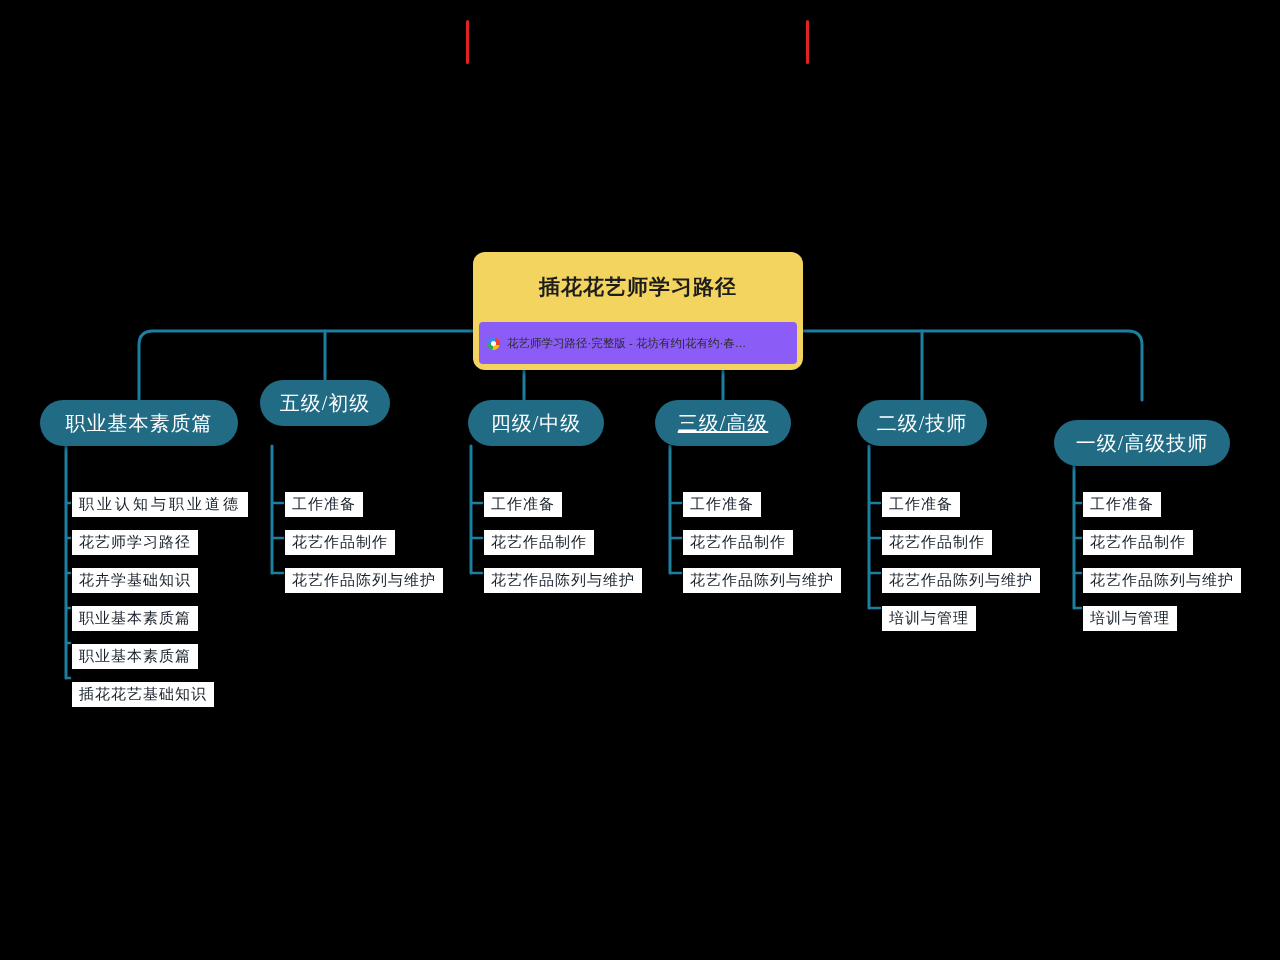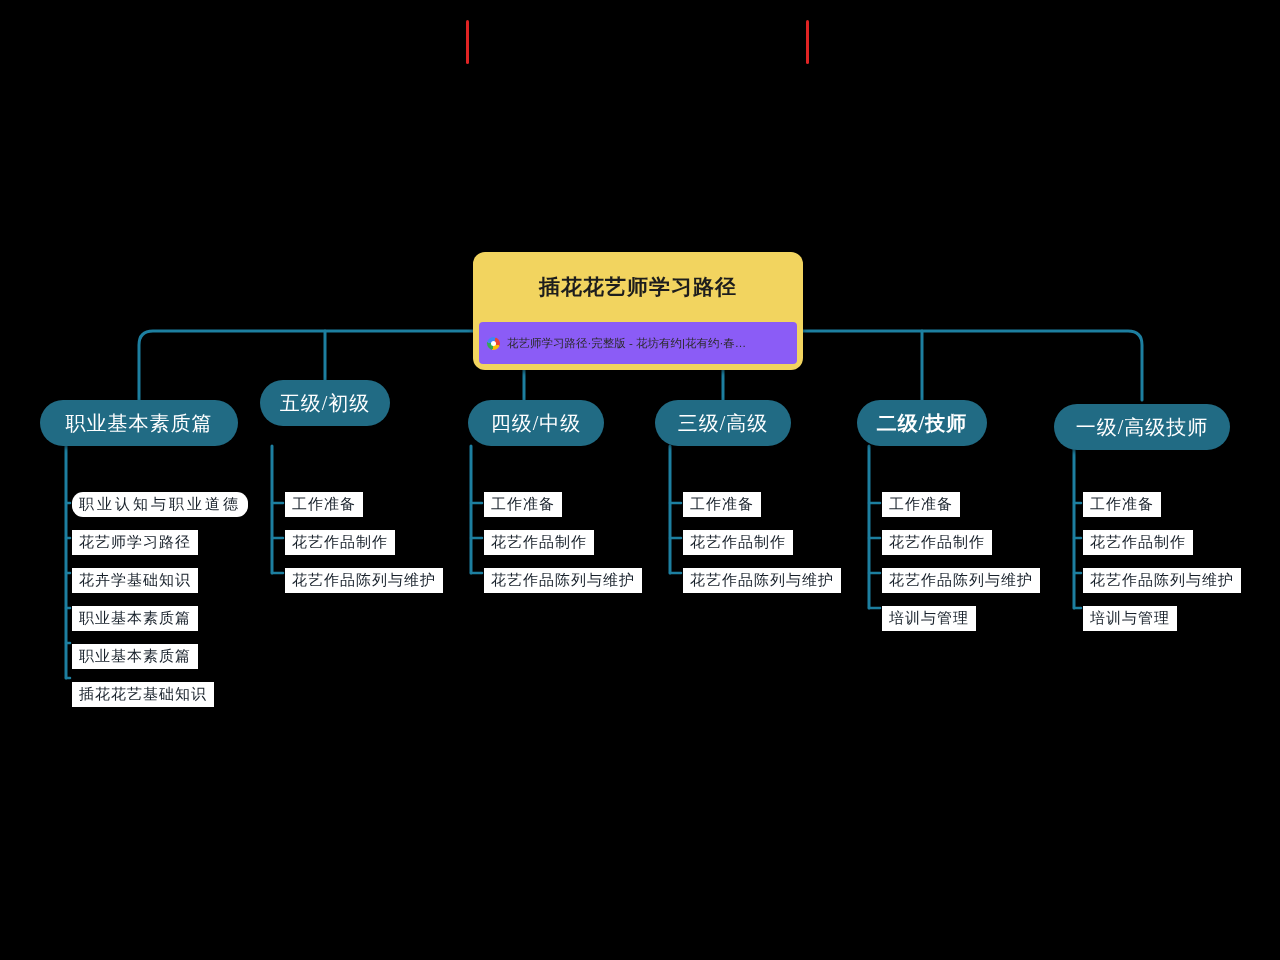--- a/index.html
+++ b/index.html
@@ -126,21 +126,21 @@
     display: inline-block;
     background: #ffffff;
     color: #17202a;
     font-size: 15px;
     line-height: 22px;
     padding: 1px 7px 2px 7px;
     margin-bottom: 13px;
     white-space: nowrap;
     letter-spacing: 1px;
   }
-  .leaf.spaced { letter-spacing: 3px; border-radius: 11px; }
+  .leaf.spaced { letter-spacing: 3px; }
 </style>
 </head>
 <body>
 
 <div id="canvas">
 
   <svg id="wires" viewBox="0 0 1280 960" xmlns="http://www.w3.org/2000/svg">
       <path d="M 139 400
    L 139 345
    Q 139 331 153 331
@@ -197,27 +197,27 @@
   <div id="branch-layer">
       <div class="branch" style="left: 40px; top: 400px; width: 198px;">
         <span>职业基本素质篇</span>
       </div>
       <div class="branch" style="left: 260px; top: 380px; width: 130px;">
         <span>五级/初级</span>
       </div>
       <div class="branch" style="left: 468px; top: 400px; width: 136px;">
         <span>四级/中级</span>
       </div>
-      <div class="branch" style="left: 655px; top: 400px; width: 136px;">
+      <div class="branch" style="left: 655px; top: 400px; width: 136px; text-decoration: underline;">
         <span>三级/高级</span>
       </div>
-      <div class="branch" style="left: 857px; top: 400px; width: 130px; font-weight: bold;">
+      <div class="branch" style="left: 857px; top: 400px; width: 130px;">
         <span>二级/技师</span>
       </div>
-      <div class="branch" style="left: 1054px; top: 404px; width: 176px; text-align: center;">
+      <div class="branch" style="left: 1054px; top: 420px; width: 176px; text-align: center;">
         <span>一级/高级技师</span>
       </div>
     </div>
   <div id="leaf-layer">
       <div class="leaf-col" style="left: 72px; top: 492px;"><div class="leaf spaced">职业认知与职业道德</div><br><div class="leaf">花艺师学习路径</div><br><div class="leaf">花卉学基础知识</div><br><div class="leaf">职业基本素质篇</div><br><div class="leaf">职业基本素质篇</div><br><div class="leaf">插花花艺基础知识</div><br></div>
       <div class="leaf-col" style="left: 285px; top: 492px;"><div class="leaf">工作准备</div><br><div class="leaf">花艺作品制作</div><br><div class="leaf">花艺作品陈列与维护</div><br></div>
       <div class="leaf-col" style="left: 484px; top: 492px;"><div class="leaf">工作准备</div><br><div class="leaf">花艺作品制作</div><br><div class="leaf">花艺作品陈列与维护</div><br></div>
       <div class="leaf-col" style="left: 683px; top: 492px;"><div class="leaf">工作准备</div><br><div class="leaf">花艺作品制作</div><br><div class="leaf">花艺作品陈列与维护</div><br></div>
       <div class="leaf-col" style="left: 882px; top: 492px;"><div class="leaf">工作准备</div><br><div class="leaf">花艺作品制作</div><br><div class="leaf">花艺作品陈列与维护</div><br><div class="leaf">培训与管理</div><br></div>
       <div class="leaf-col" style="left: 1083px; top: 492px;"><div class="leaf">工作准备</div><br><div class="leaf">花艺作品制作</div><br><div class="leaf">花艺作品陈列与维护</div><br><div class="leaf">培训与管理</div><br></div>

